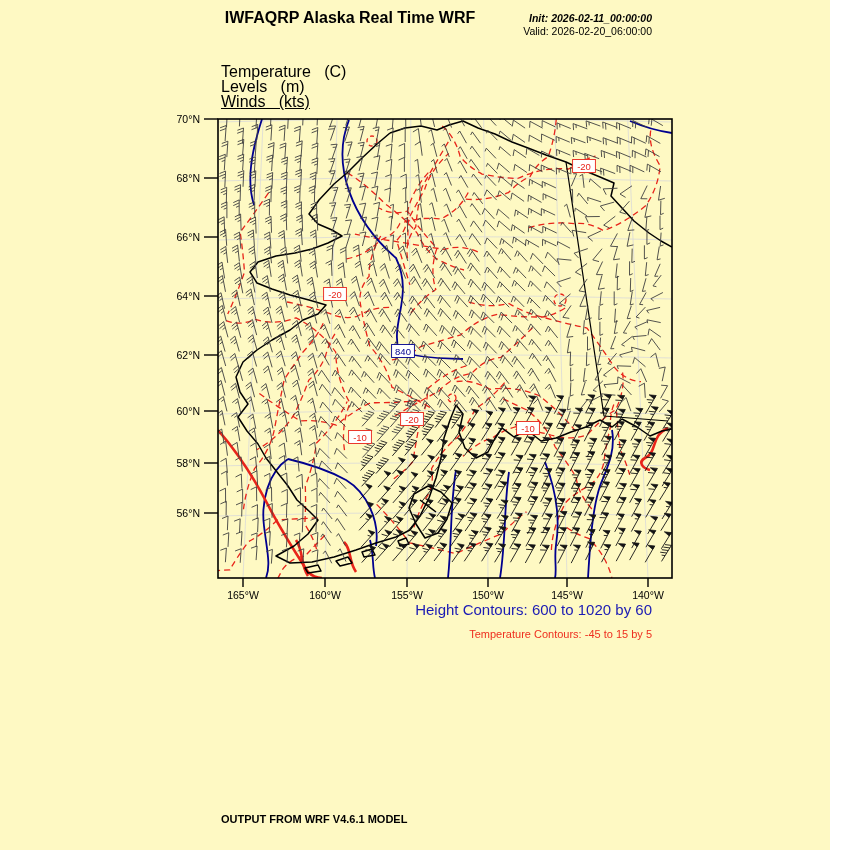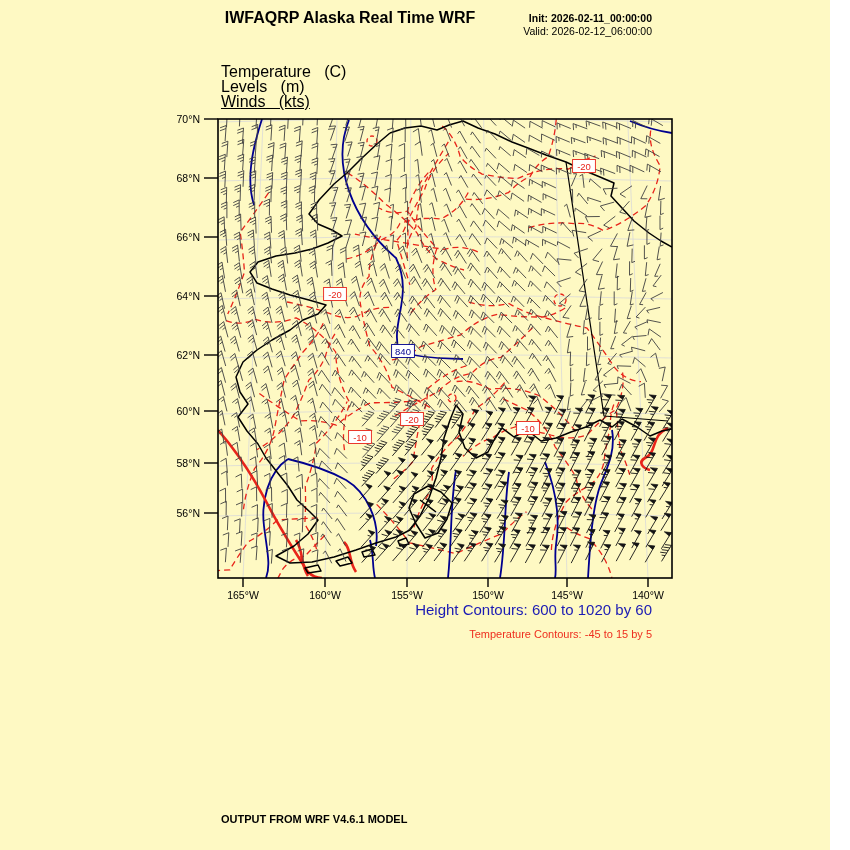--- a/index.html
+++ b/index.html
@@ -1,39 +1,39 @@
 <!DOCTYPE html>
 <html><head>
 <meta charset="utf-8">
 <style>
   html,body{margin:0;padding:0;background:#ffffff;}
   #page{position:relative;width:830px;height:850px;background:#fef9c3;overflow:hidden;
         font-family:"Liberation Sans",sans-serif;color:#000;}
   .abs{position:absolute;}
   #title{top:9px;left:350px;transform:translateX(-50%);font-size:16px;font-weight:bold;white-space:nowrap;}
-  #init-line{top:12px;right:178px;font-size:10.5px;font-weight:bold;white-space:nowrap;text-align:right;}
+  #init-line{top:12px;right:178px;font-size:10.5px;font-weight:bold;white-space:nowrap;text-align:right;font-style:italic;}
   #valid-line{top:25px;right:178px;font-size:10.5px;white-space:nowrap;text-align:right;}
   .param-line{left:221px;font-size:16px;white-space:pre;}
   #param-temp{top:63px;}
   #param-hgt{top:78px;}
   #param-wind{top:93px;text-decoration:underline;}
   #height-note{top:601px;right:178px;font-size:15px;white-space:nowrap;text-align:center;}
   #temp-note{top:628px;right:178px;font-size:11px;white-space:nowrap;text-align:right;}
   #footer1{top:813px;left:221px;font-size:11px;font-weight:bold;white-space:nowrap;}
   #footer2{top:826px;left:221px;font-size:11px;font-weight:bold;white-space:nowrap;}
   svg text{font-family:"Liberation Sans",sans-serif;}
 </style>
 </head>
 <body>
 
 <div id="page">
 
   <div id="title" class="abs">IWFAQRP Alaska Real Time WRF</div>
   <div id="init-line" class="abs">Init: 2026-02-11_00:00:00</div>
-  <div id="valid-line" class="abs">Valid: 2026-02-12_06:00:00</div>
+  <div id="valid-line" class="abs">Valid: 2026-02-20_06:00:00</div>
 
   <div id="param-temp" class="abs param-line">Temperature   (C)</div>
   <div id="param-hgt" class="abs param-line">Levels   (m)</div>
   <div id="param-wind" class="abs param-line">Winds   (kts)</div>
 
   <svg id="mapSvg" class="abs" style="left:0;top:0" width="850" height="850" viewBox="0 0 850 850">
     <defs>
       <clipPath id="fcl">
           <rect x="218" y="119" width="454" height="459"></rect>
         </clipPath>

